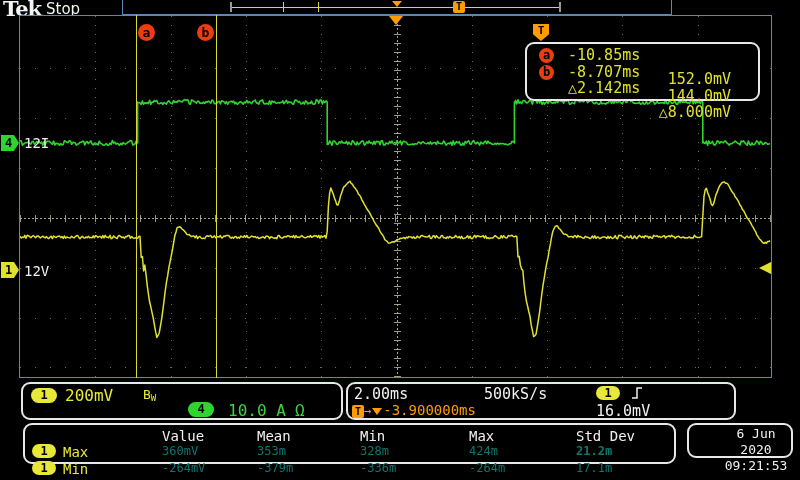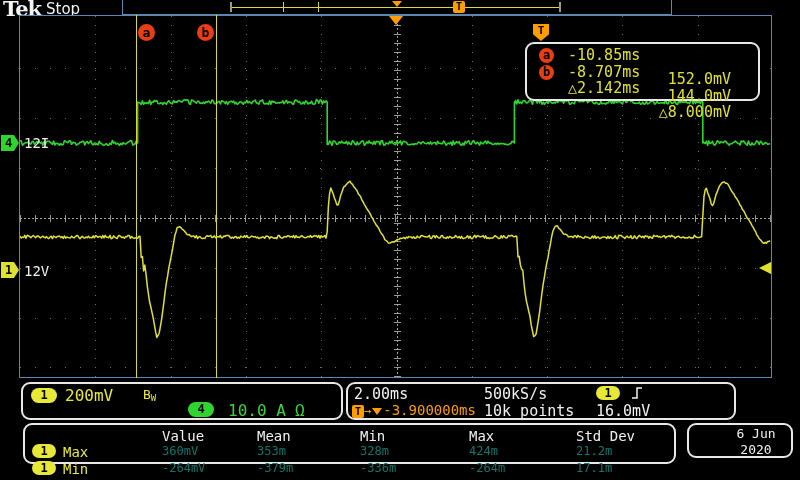--- a/index.html
+++ b/index.html
@@ -174,45 +174,45 @@
   </div>
 
   <div class="abs wbox box2">
     <span class="abs tw" style="left:6px;top:1px;">2.00ms</span>
     <span class="abs tw" style="left:136px;top:1px;">500kS/s</span>
     <span class="abs badge badge-y" style="left:248px;top:2px;width:24px;height:14px;line-height:14px;">1</span>
     <svg class="abs" style="left:282px;top:1px;" width="14" height="16">
         <path d="M2 13 H7 V3 H12" stroke="#f0f0f0" stroke-width="1.5" fill="none"></path>
       </svg>
     <span class="abs to" style="left:4px;top:18px;"><span class="tsq">T</span><span style="font-size:12px;">→</span><span class="dn-tri"></span><span>-3.900000ms</span></span>
-    <span class="abs tw" style="left:136px;top:18px;">10k points</span>
     <span class="abs tw" style="left:248px;top:18px;">16.0mV</span>
   </div>
 
   <div class="abs wbox box3">
     <span class="th" style="left:137px;">Value</span>
     <span class="th" style="left:232px;">Mean</span>
     <span class="th" style="left:335px;">Min</span>
     <span class="th" style="left:444px;">Max</span>
     <span class="th" style="left:551px;">Std Dev</span>
 
     <span class="tbadge badge badge-y" style="left:7px;top:19px;">1</span>
     <span class="trowlabel" style="left:38px;top:19px;">Max</span>
     <span class="tcell" style="left:137px;top:19px;">360mV</span>
     <span class="tcell" style="left:232px;top:19px;">353m</span>
     <span class="tcell" style="left:335px;top:19px;">328m</span>
     <span class="tcell" style="left:444px;top:19px;">424m</span>
-    <span class="tcell" style="left:551px;top:19px;">21.2m</span>
+    <span class="tcell" style="left:551px;top:19px;font-weight:bold;">21.2m</span>
 
     <span class="tbadge badge badge-y" style="left:7px;top:36px;">1</span>
     <span class="trowlabel" style="left:38px;top:36px;">Min</span>
     <span class="tcell" style="left:137px;top:36px;">-264mV</span>
     <span class="tcell" style="left:232px;top:36px;">-379m</span>
     <span class="tcell" style="left:335px;top:36px;">-336m</span>
     <span class="tcell" style="left:444px;top:36px;">-264m</span>
     <span class="tcell" style="left:551px;top:36px;">17.1m</span>
   </div>
 
   <div class="abs wbox box4">
     <div>6 Jun 2020</div>
+    <div>09:21:53</div>
   </div>
 
 </div>
 
 </body></html>

